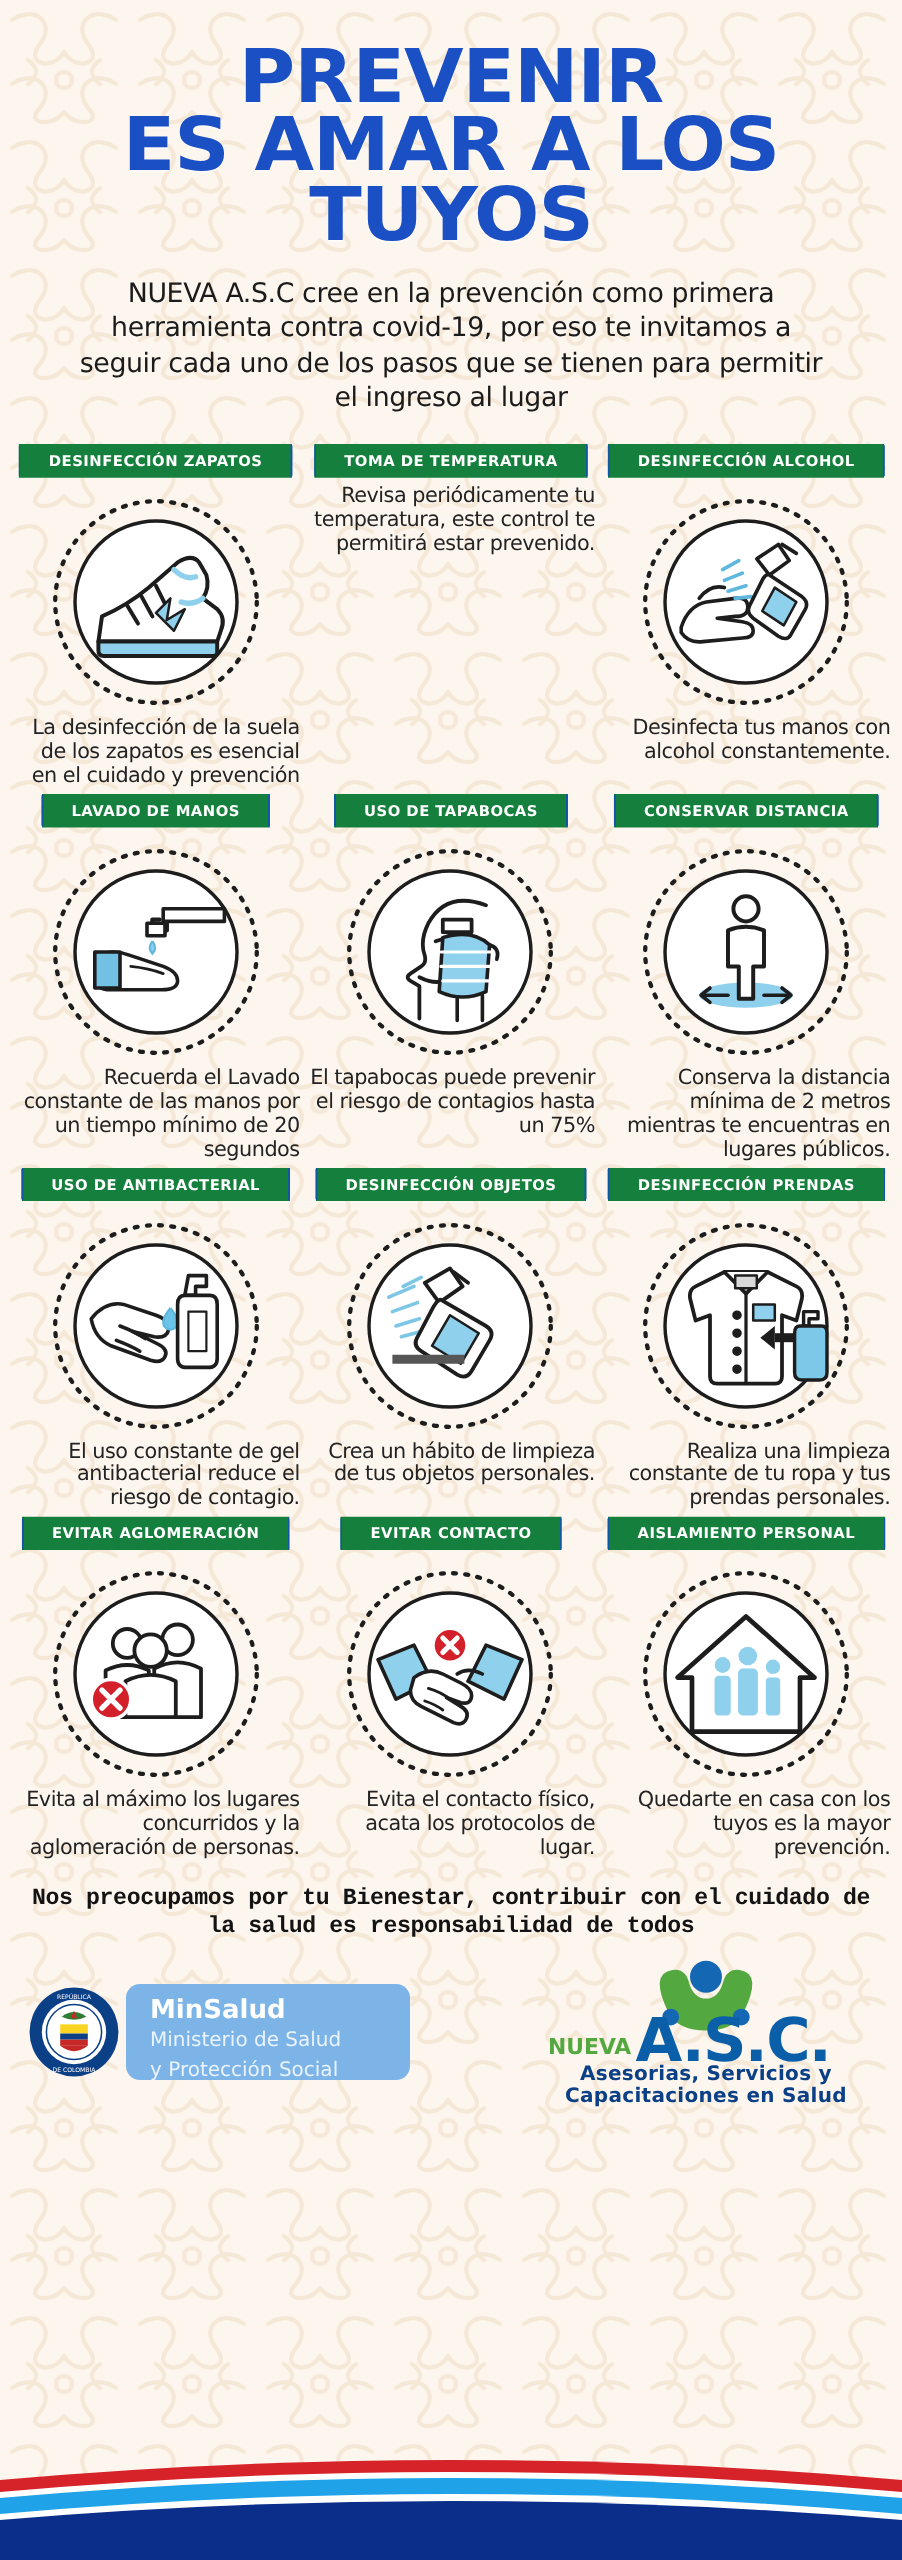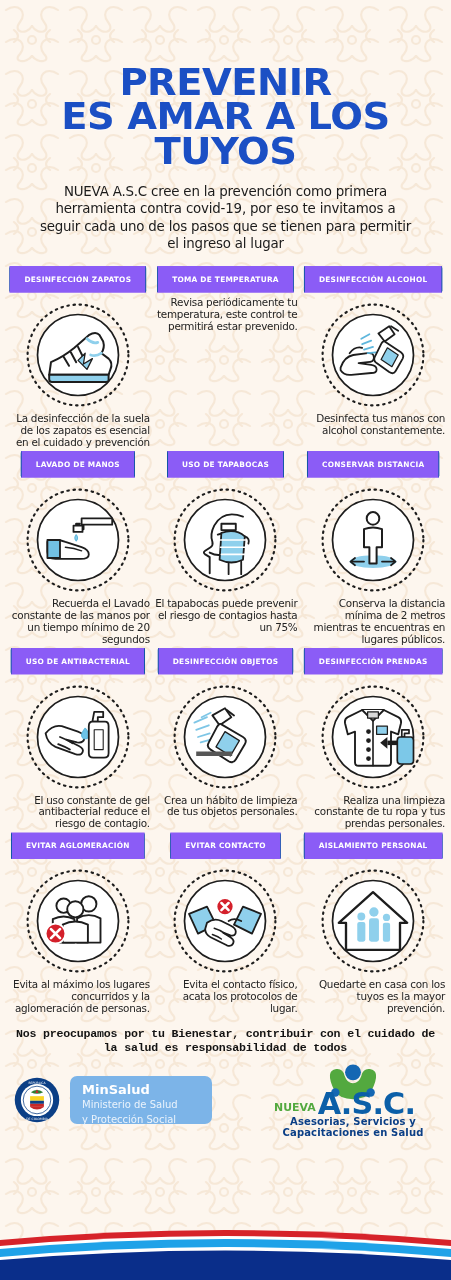--- a/index.html
+++ b/index.html
@@ -26,21 +26,21 @@
     position: absolute;
     inset: 0;
     opacity: .55;
     z-index: 0;
     pointer-events: none;
   }
 
   .layer { position: relative; z-index: 2; }
 
   
-  #header { padding-top: 22px; text-align: center; margin-top: 44px; }
+  #header { padding-top: 22px; text-align: center; }
 
   .title-line {
     font-family: "DejaVu Sans", sans-serif;
     font-weight: 700;
     color: #1b4fc4;
     letter-spacing: -0.5px;
     line-height: .93;
     transform: scaleX(1.04);
     text-shadow: 0 1px 0 rgba(255,255,255,.6);
   }
@@ -64,24 +64,24 @@
     grid-template-columns: repeat(3, 1fr);
     row-gap: 2px;
     padding: 0 4px;
   }
 
   .cell { display:flex; flex-direction:column; align-items:center; }
 
   
   .ribbon {
     position: relative;
-    height: 27px;
+    height: 17px;
     min-width: 104px;
     max-width: 142px;
-    background: #8b5cf6;
+    background: #15803d;
     color: #ffffff;
     font-family: "DejaVu Sans", sans-serif;
     font-size: 7.4px;
     font-weight: 600;
     letter-spacing: .25px;
     display: flex;
     align-items: center;
     justify-content: center;
     padding: 0 15px;
     clip-path: polygon(
@@ -136,21 +136,21 @@
     margin-top: 6px;
     display: flex;
     align-items: center;
     justify-content: space-between;
     padding: 0 14px;
   }
 
   #minsalud { display:flex; align-items:center; }
   #minsalud-seal { width: 46px; height: 46px; flex:none; }
   #minsalud-plate {
-    margin-left: 10px;
+    margin-left: 3px;
     background: #7cb4e8;
     border-radius: 7px;
     padding: 7px 14px 8px 12px;
     min-width: 142px;
     height: 48px;
   }
   #minsalud-name {
     color:#ffffff;
     font-family:"DejaVu Sans", sans-serif;
     font-weight:700;

